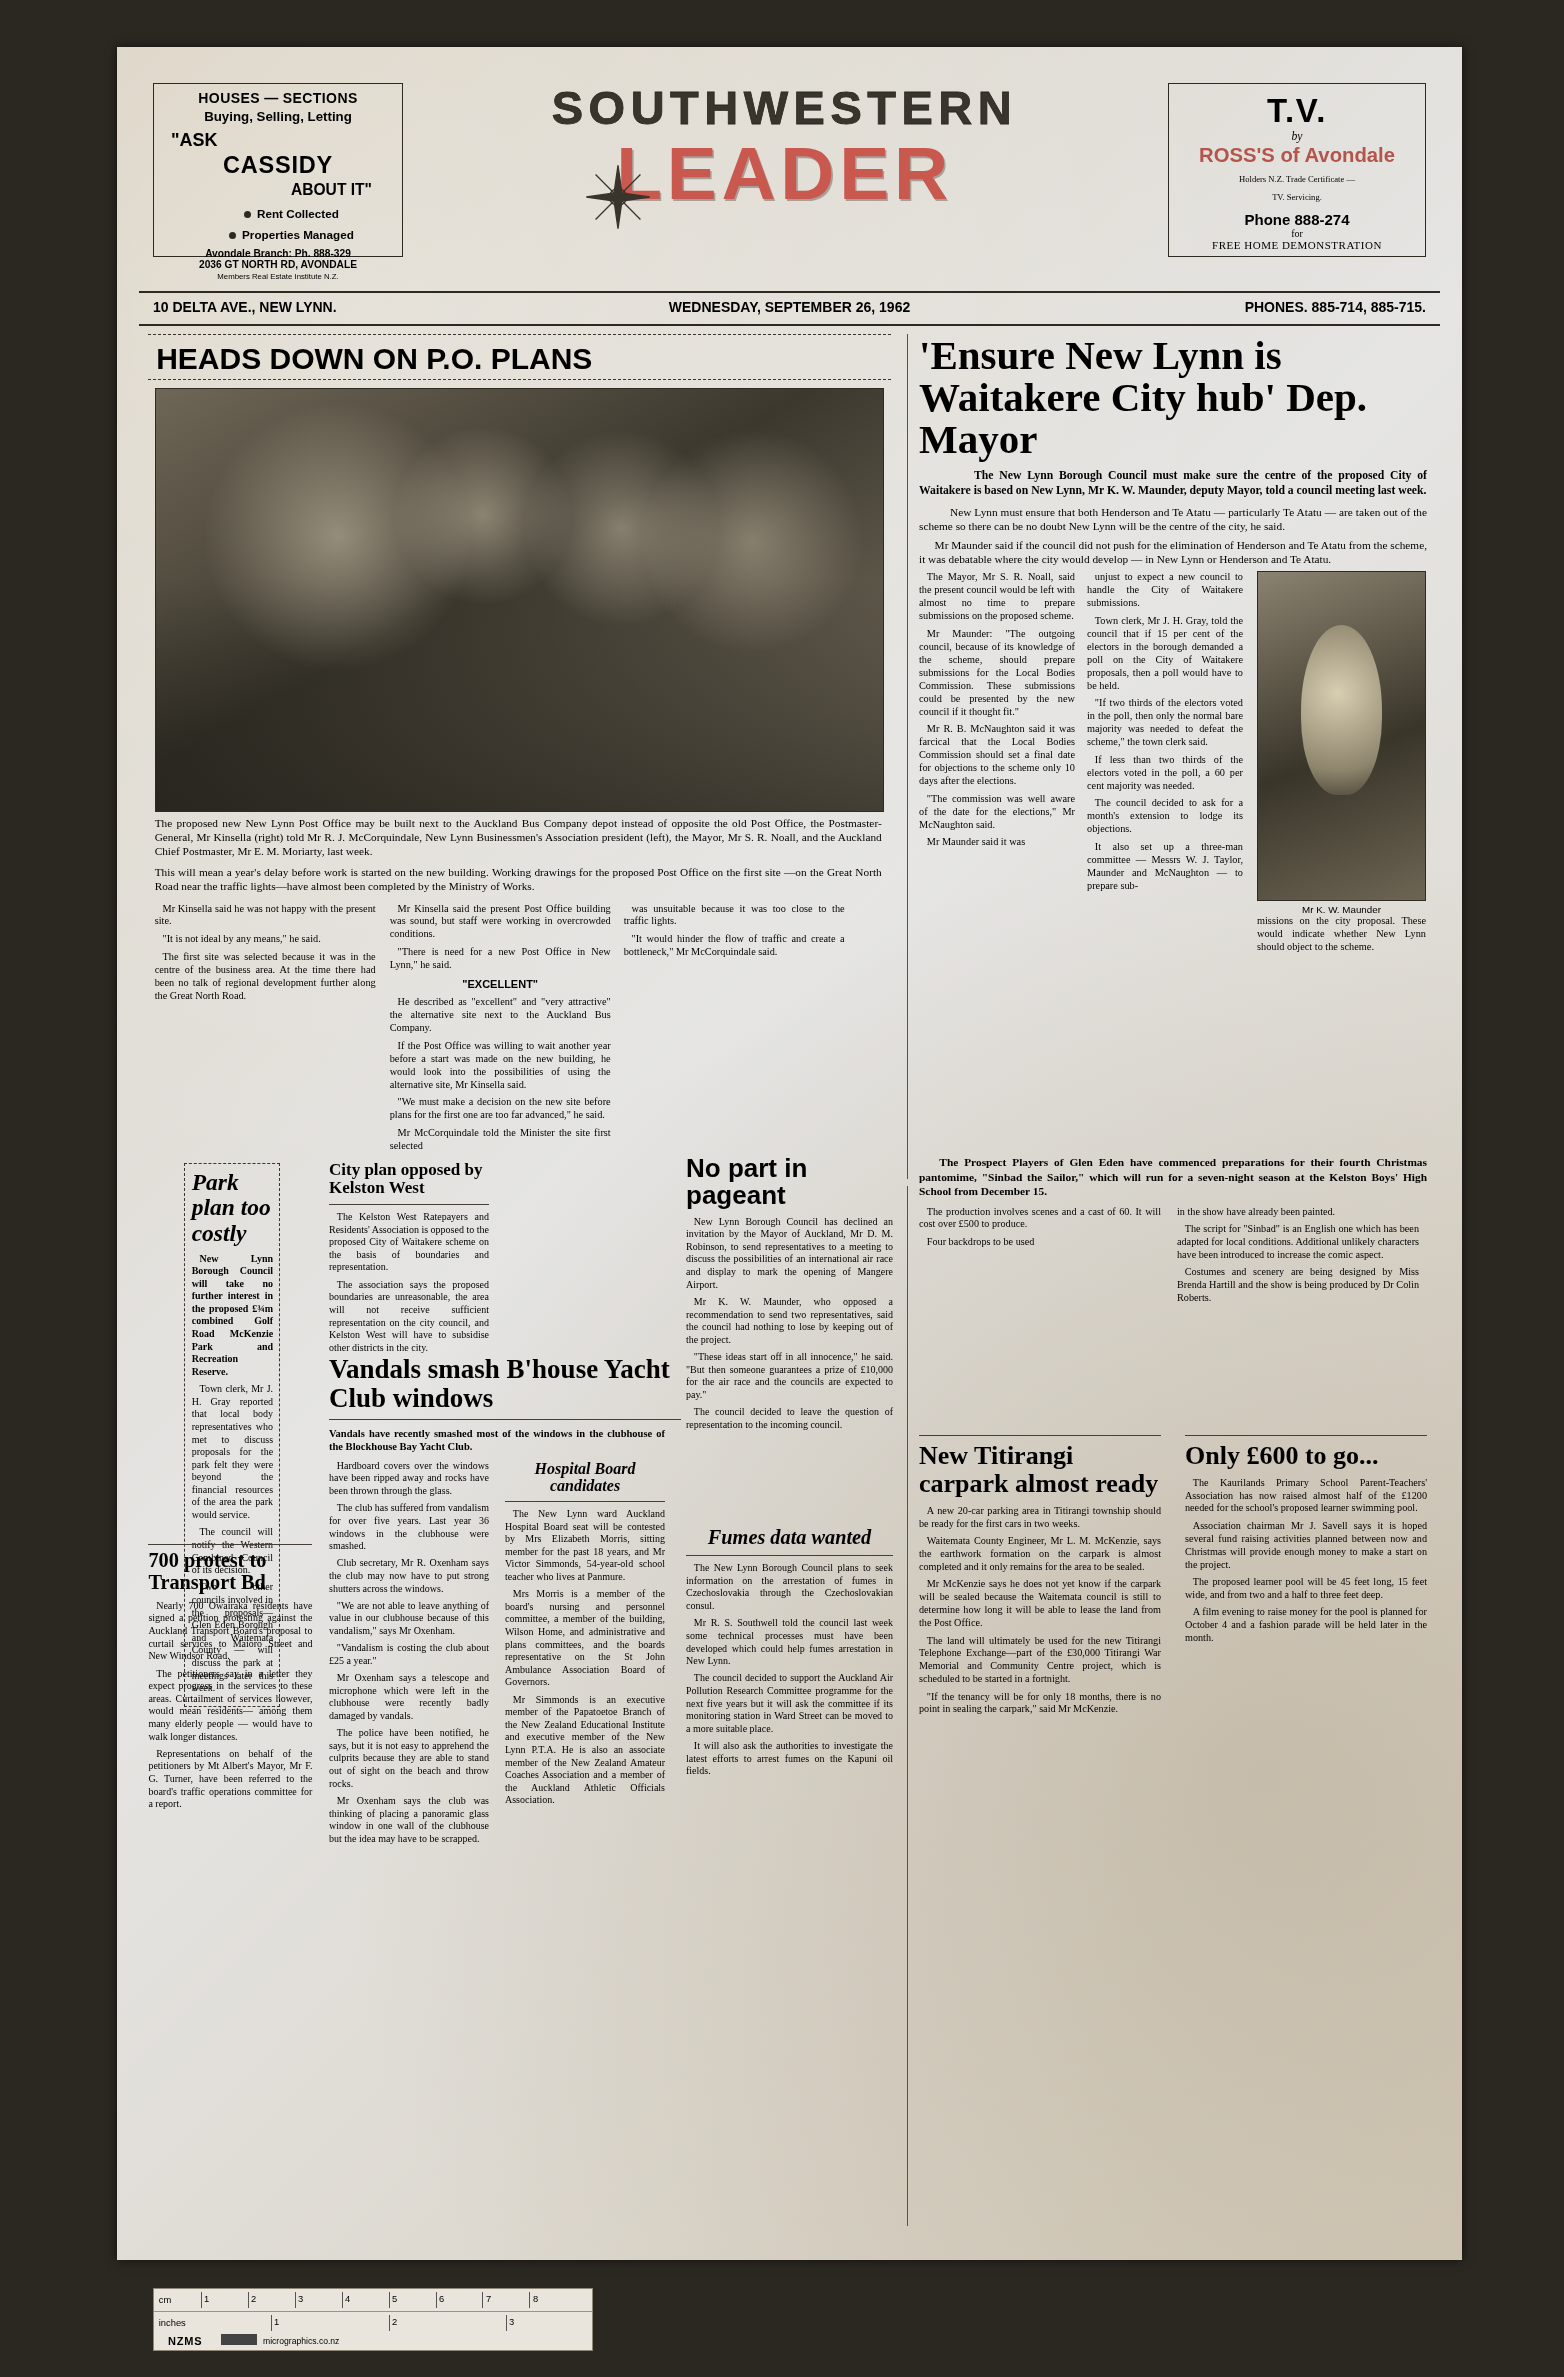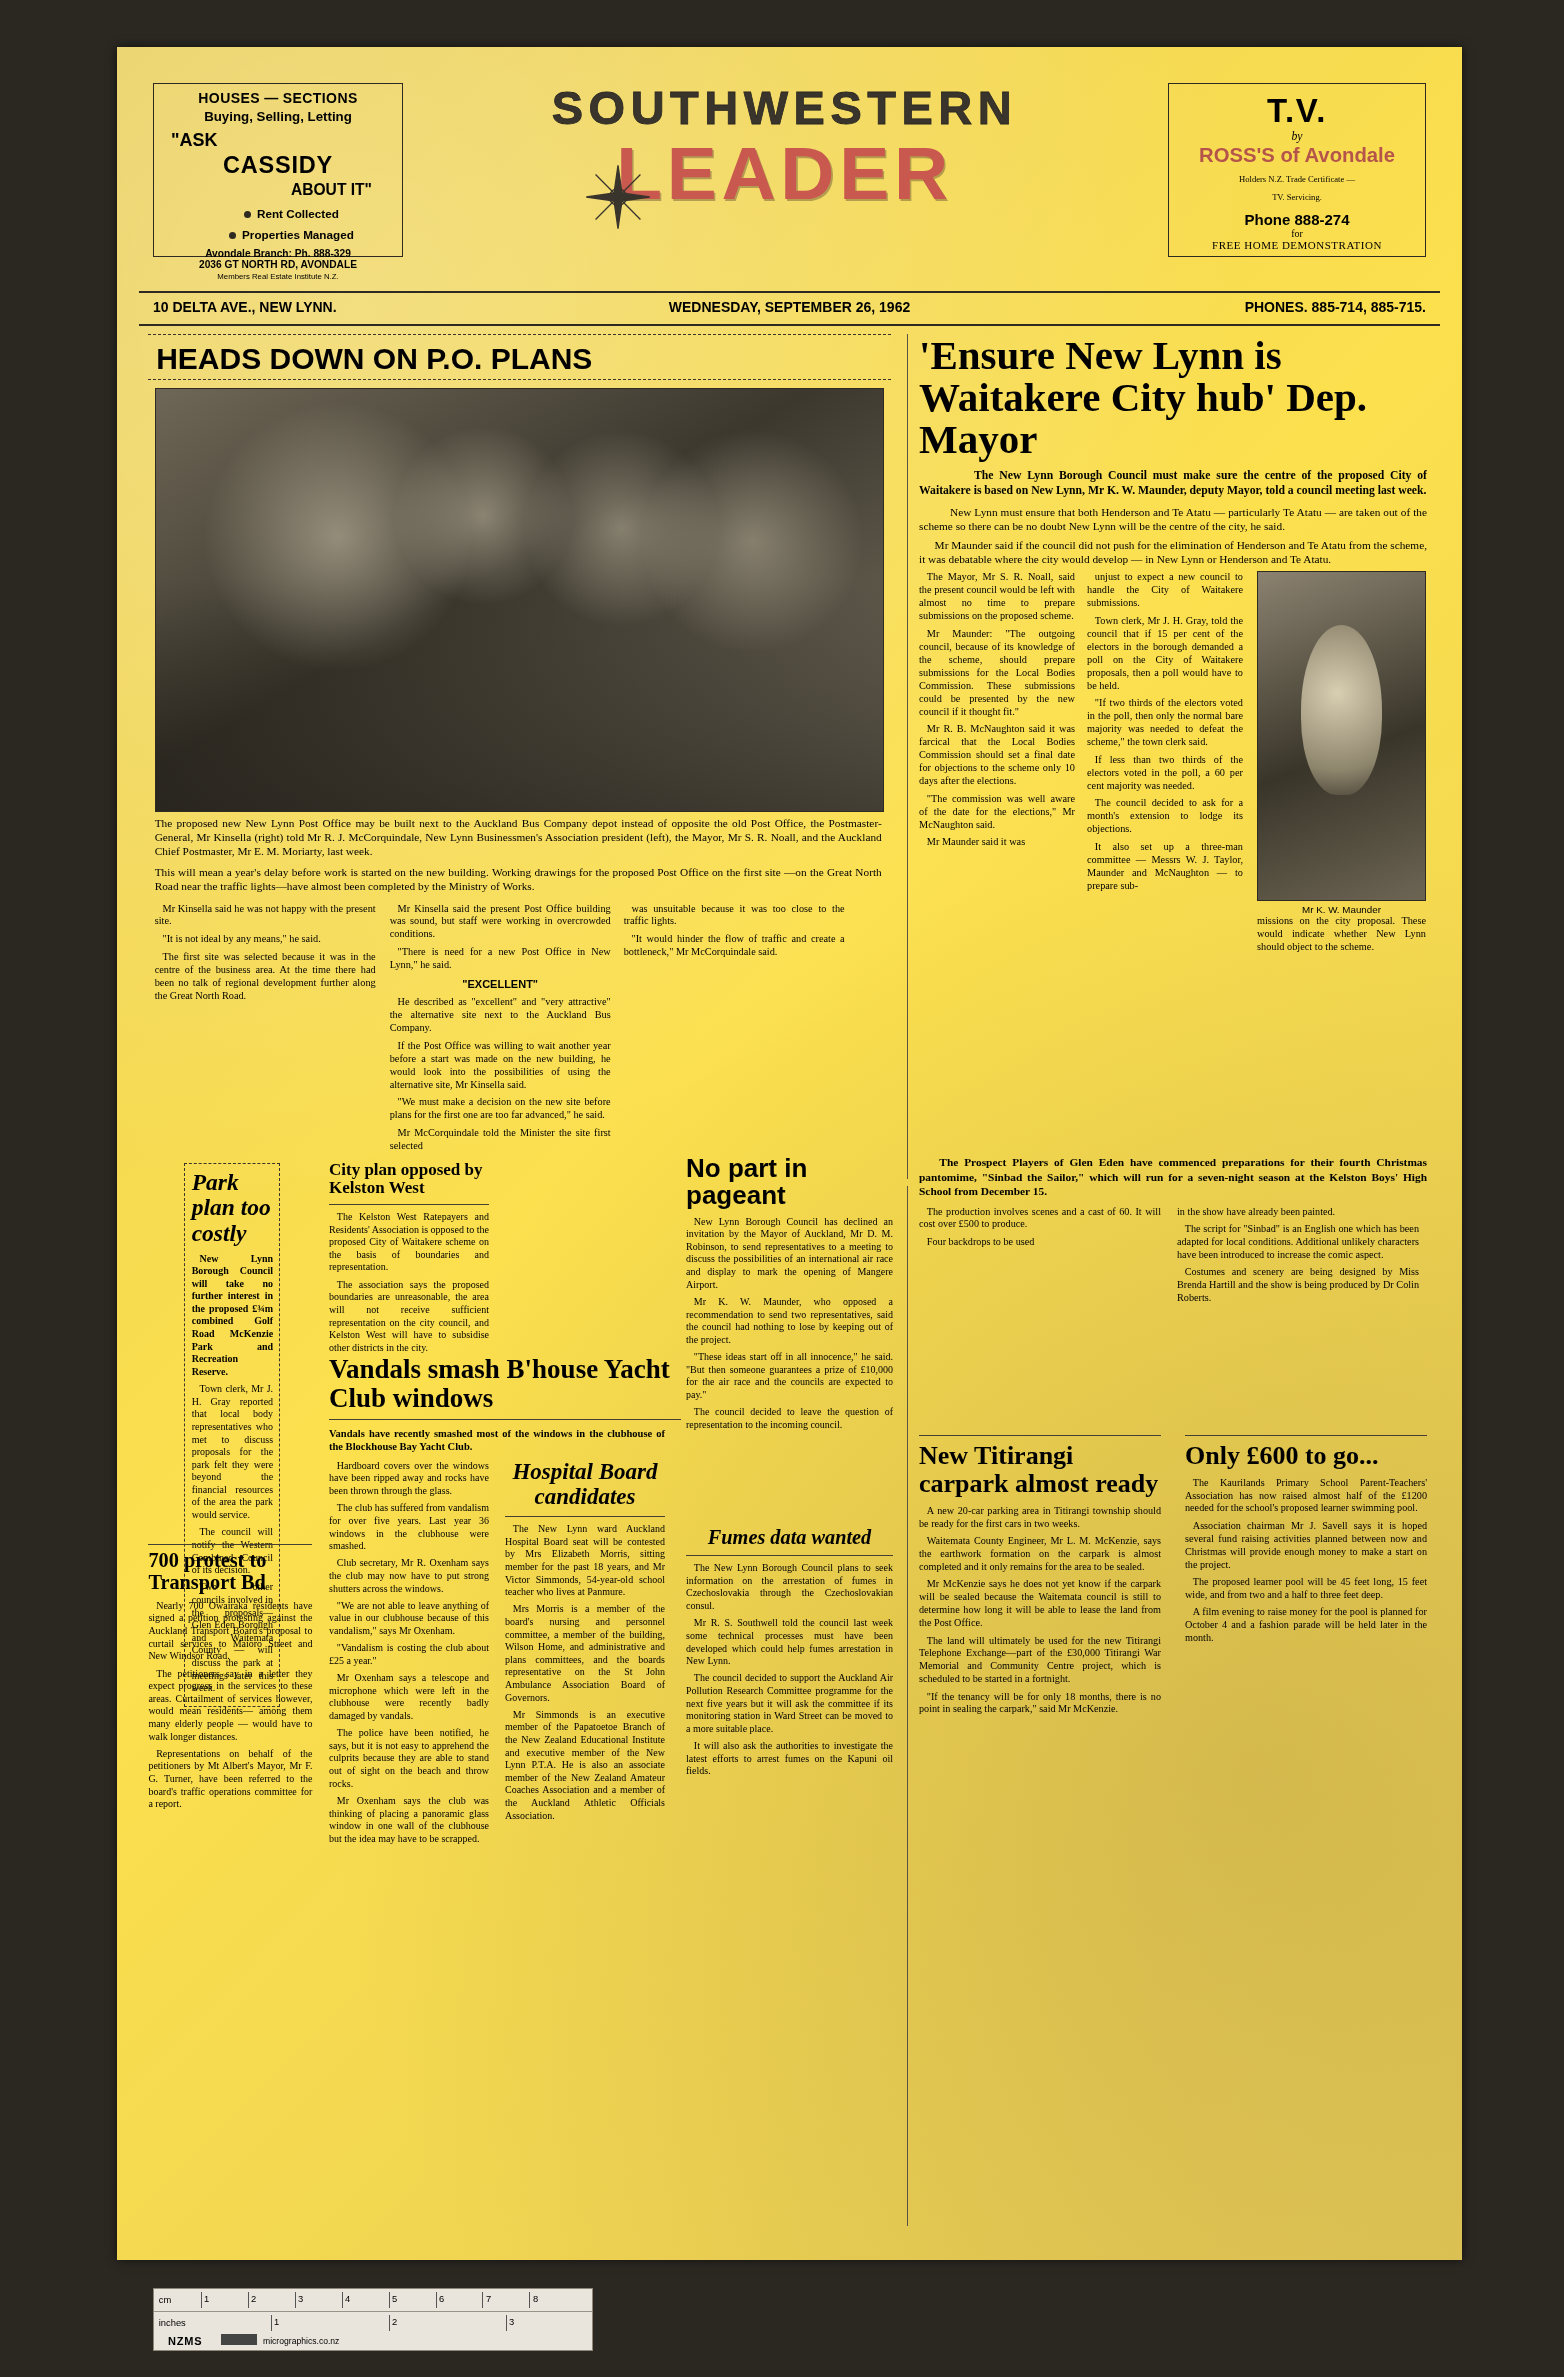--- a/index.html
+++ b/index.html
@@ -1,18 +1,18 @@
 <!DOCTYPE html>
 <html style="font-size:12.5px"><head>
 <meta charset="utf-8">
 <style>
   html,body{margin:0;padding:0;background:#2a2722;}
   body{width:1564px;height:2377px;position:relative;font-family:"Liberation Serif",serif;}
   .page{position:absolute;left:0;top:0;width:1564px;height:2377px;background:#2b2822;overflow:hidden;}
-  .paper{position:absolute;left:117px;top:47px;width:1345px;height:2213px;background:#fde047;
+  .paper{position:absolute;left:117px;top:47px;width:1345px;height:2213px;background:#e5e5e5;
          box-shadow:0 0 9.4px rgba(0,0,0,.6);}
   .paper:before{content:"";position:absolute;inset:0;
     background:
       radial-gradient(circle at 18% 12%, rgba(255,255,255,.25), rgba(255,255,255,0) 40%),
       radial-gradient(circle at 85% 78%, rgba(120,95,55,.22), rgba(120,95,55,0) 45%),
       linear-gradient(135deg, rgba(196,172,125,.35), rgba(233,223,196,.05) 45%, rgba(185,162,115,.35));
     pointer-events:none;}
   .inner{position:absolute;left:22px;top:17px;right:22px;bottom:17px;}
 
   
@@ -258,21 +258,21 @@
               <p>Hardboard covers over the windows have been ripped away and rocks have been thrown through the glass.</p>
               <p>The club has suffered from vandalism for over five years. Last year 36 windows in the clubhouse were smashed.</p>
               <p>Club secretary, Mr R. Oxenham says the club may now have to put strong shutters across the windows.</p>
               <p>"We are not able to leave anything of value in our clubhouse because of this vandalism," says Mr Oxenham.</p>
               <p>"Vandalism is costing the club about £25 a year."</p>
               <p>Mr Oxenham says a telescope and microphone which were left in the clubhouse were recently badly damaged by vandals.</p>
               <p>The police have been notified, he says, but it is not easy to apprehend the culprits because they are able to stand out of sight on the beach and throw rocks.</p>
               <p>Mr Oxenham says the club was thinking of placing a panoramic glass window in one wall of the clubhouse but the idea may have to be scrapped.</p>
             </div>
             <div style="position:absolute;left:176px;top:0;width:160px;">
-              <h2 class="hdser ital" style="font-size:23px;font-style:italic;text-align:center;">Hospital Board candidates</h2>
+              <h2 class="hdser ital" style="font-size:16px;font-style:italic;text-align:center;">Hospital Board candidates</h2>
               <div class="rule"></div>
               <div class="txt" style="font-size:10px;">
                 <p>The New Lynn ward Auckland Hospital Board seat will be contested by Mrs Elizabeth Morris, sitting member for the past 18 years, and Mr Victor Simmonds, 54-year-old school teacher who lives at Panmure.</p>
                 <p>Mrs Morris is a member of the board's nursing and personnel committee, a member of the building, Wilson Home, and administrative and plans committees, and the boards representative on the St John Ambulance Association Board of Governors.</p>
                 <p>Mr Simmonds is an executive member of the Papatoetoe Branch of the New Zealand Educational Institute and executive member of the New Lynn P.T.A. He is also an associate member of the New Zealand Amateur Coaches Association and a member of the Auckland Athletic Officials Association.</p>
               </div>
             </div>
           </div>
         </div>
 

